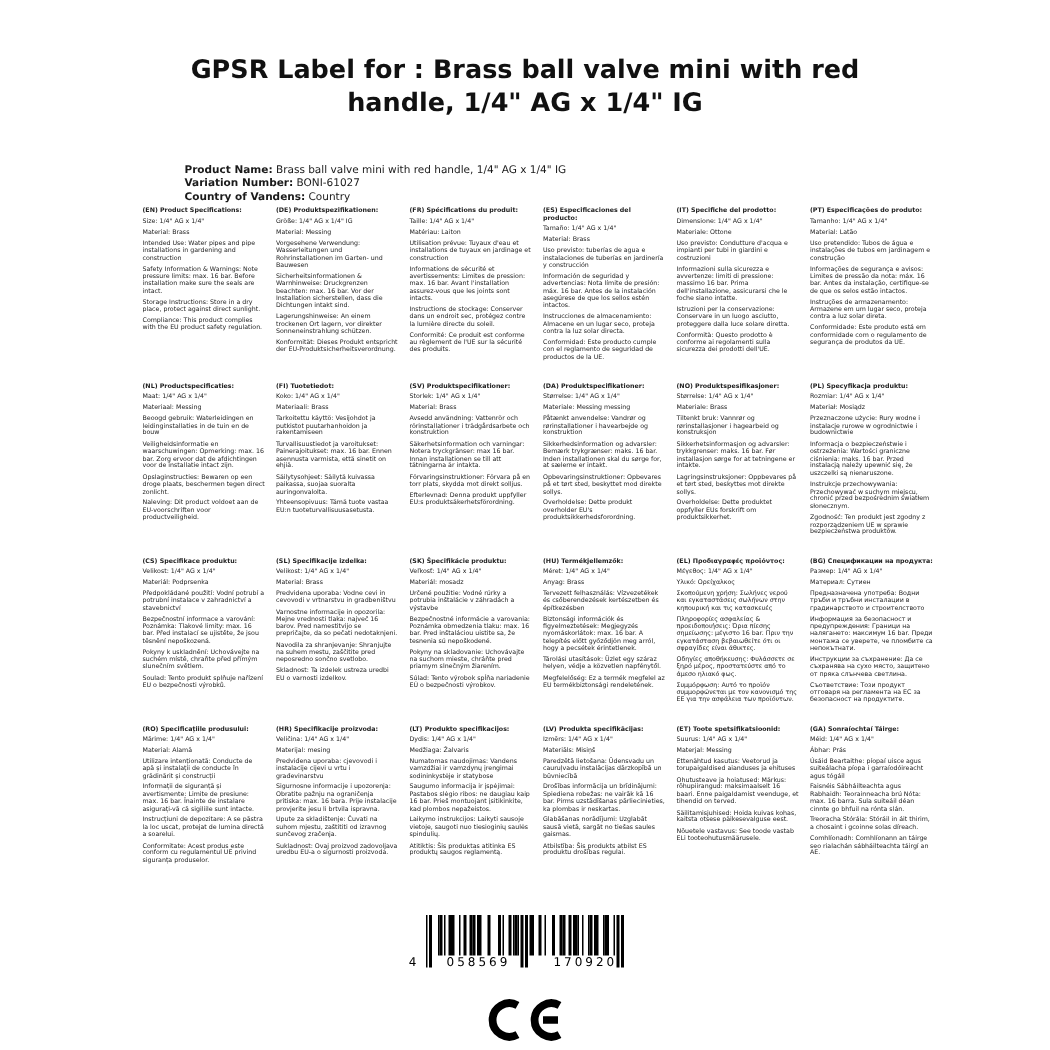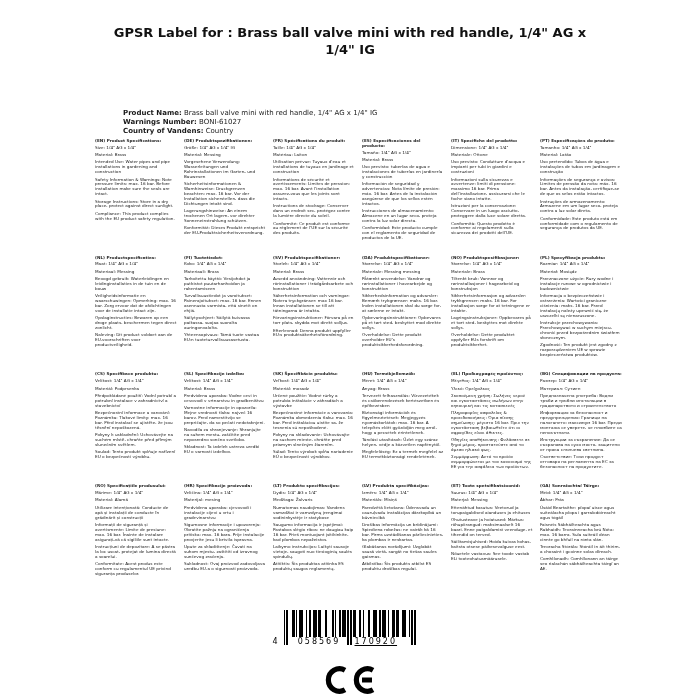--- a/index.html
+++ b/index.html
@@ -1,22 +1,22 @@
 <!DOCTYPE html>
 <html><head>
 <meta charset="utf-8">
 <style>
   html,body{margin:0;padding:0;}
   body{
     width:700px;height:700px;background:#ffffff;position:relative;overflow:hidden;
     font-family:"DejaVu Sans", sans-serif;color:#1a1a1a;
   }
   .title{
-    position:absolute;top:24px;left:110px;width:480px;text-align:center;
-    font-size:13px;font-weight:bold;line-height:1.32;color:#111;
+    position:absolute;top:36px;left:110px;width:480px;text-align:center;
+    font-size:17px;font-weight:bold;line-height:1.32;color:#111;
   }
   .info{position:absolute;top:67px;left:123px;font-size:7px;line-height:9px;margin-top:42px;}
   .info-row .lbl{font-weight:bold;}
   .grid{
     position:absolute;top:138px;left:95px;width:1054px;
     transform:scale(0.5);transform-origin:0 0;
     display:grid;grid-template-columns:repeat(6,1fr);
     column-gap:14px;row-gap:24px;align-items:start;
     font-size:8.4px;line-height:1.16;color:#222;
   }
@@ -25,34 +25,34 @@
   .barcode-wrap{position:absolute;top:610px;left:0;width:700px;
     display:flex;flex-direction:column;align-items:center;}
   .barcode{position:relative;width:133px;height:44px;}
   .bars{display:flex;align-items:flex-start;height:36px;}
   .bars div{width:1.4px;}
   .bars .b{background:#000;}
   .bars .tall{height:35px;} .bars .short{height:27px;}
   .bc-digit{position:absolute;font-size:8px;top:27px;color:#000;}
   .bc-d0{left:-11px;}
   .bc-d1{left:7px;width:57px;text-align:center;letter-spacing:2px;}
-  .bc-d2{left:71px;width:57px;text-align:left;letter-spacing:2px;text-decoration:underline;}
+  .bc-d2{left:71px;width:57px;text-align:right;letter-spacing:2px;}
   .icons{display:flex;gap:44px;align-items:center;margin-top:11px;flex-direction:column;}
   .icons svg{display:block;}
 </style>
 </head>
 <body>
 
 <div class="title">GPSR Label for : Brass ball valve mini with red handle, 1/4" AG x 1/4" IG</div>
 
 <div class="info">
   <div class="info-row"><span class="lbl">Product Name:</span> <span class="val">Brass ball valve mini with red handle, 1/4" AG x 1/4" IG</span></div>
 
 
-  <div class="info-row"><span class="lbl">Warnings Number:</span> <span class="val">BONI-61027</span></div>
+  <div class="info-row"><span class="lbl">Variation Number:</span> <span class="val">BONI-61027</span></div>
 
 
   <div class="info-row"><span class="lbl">Country of Vandens:</span> <span class="val">Country</span></div>
 
 </div>
 
 <div class="grid">
   <div class="block">
     <h3>(EN) Product Specifications:</h3>
   <p>Size: 1/4" AG x 1/4"</p>

